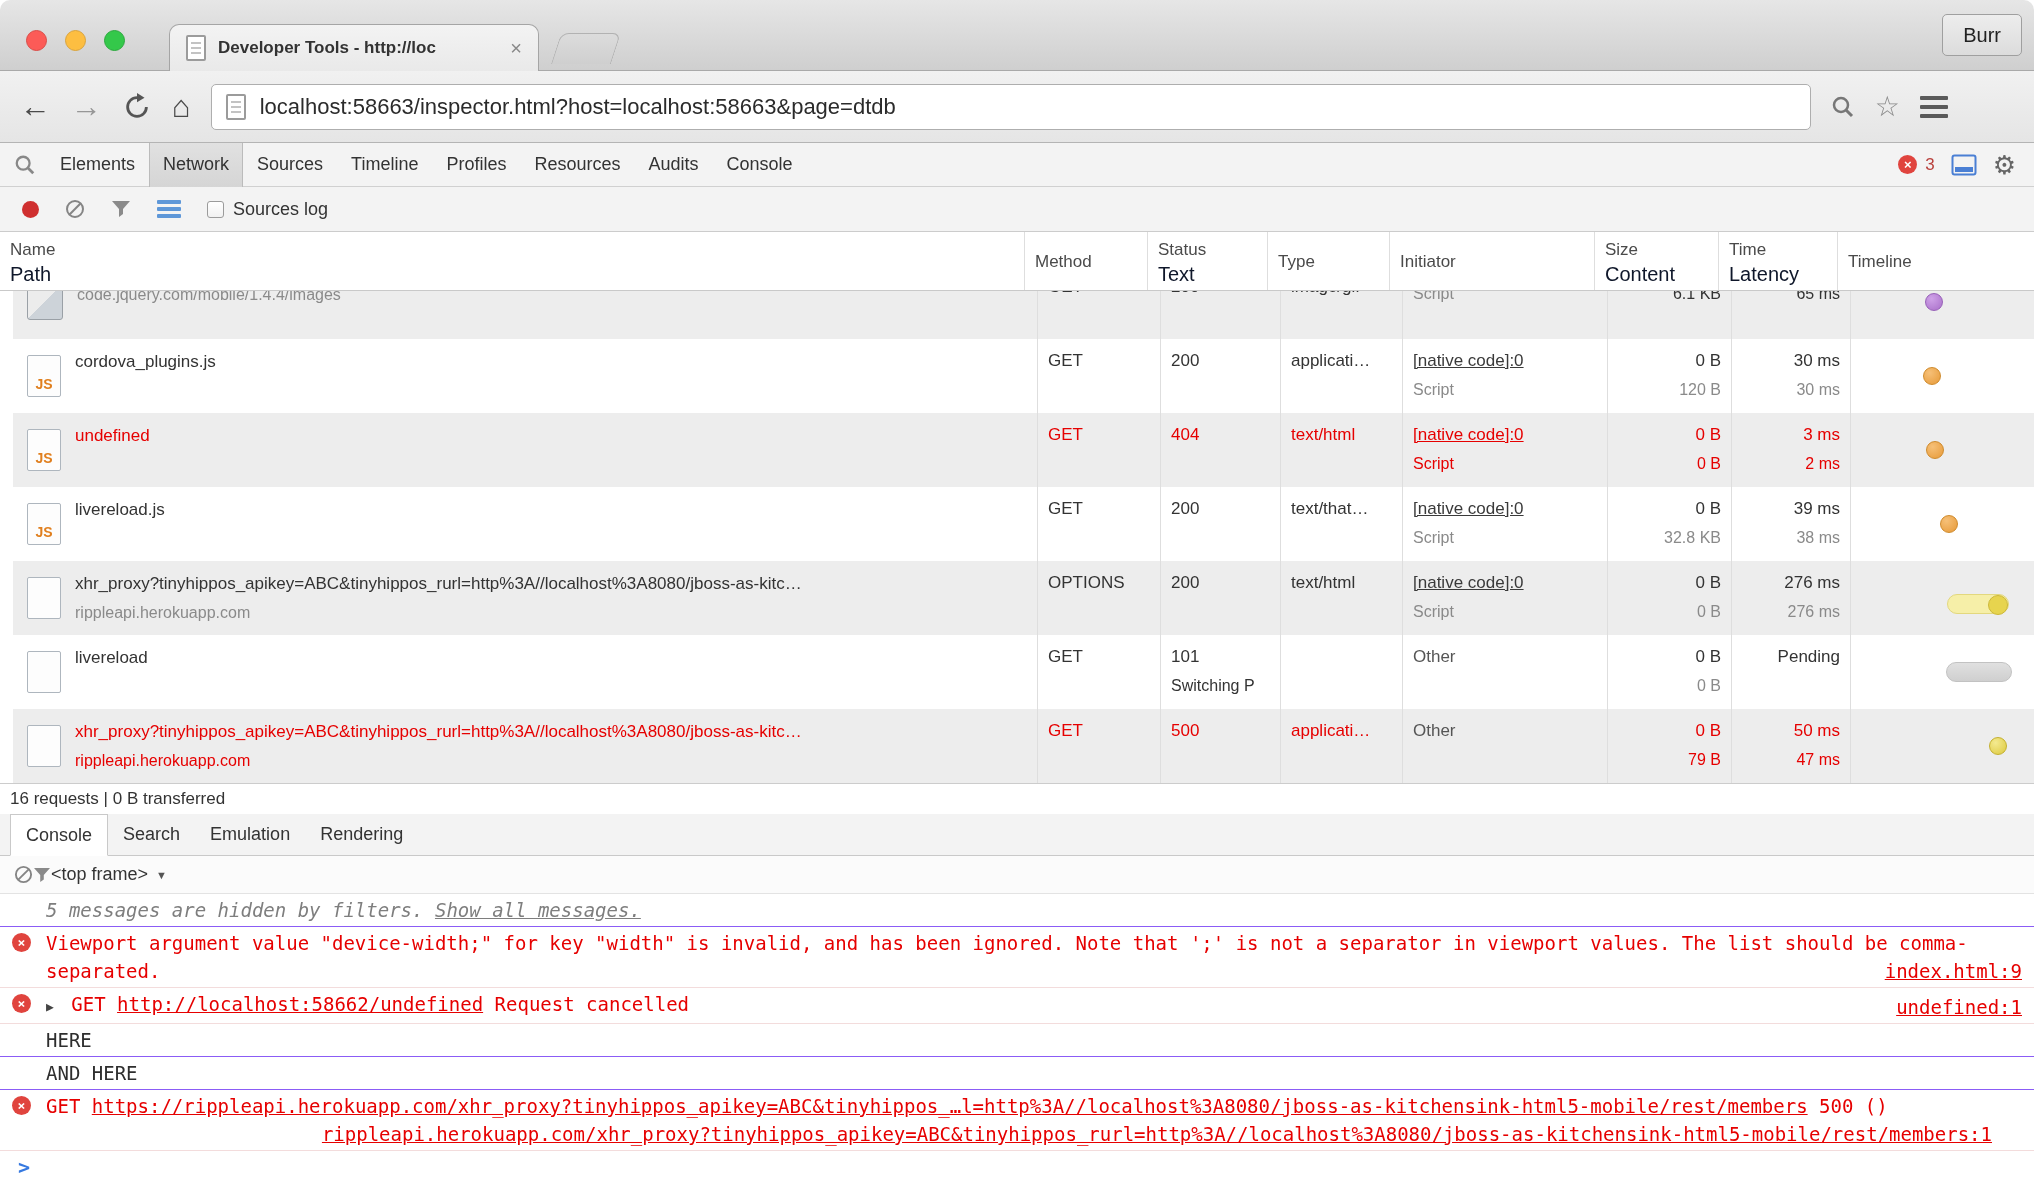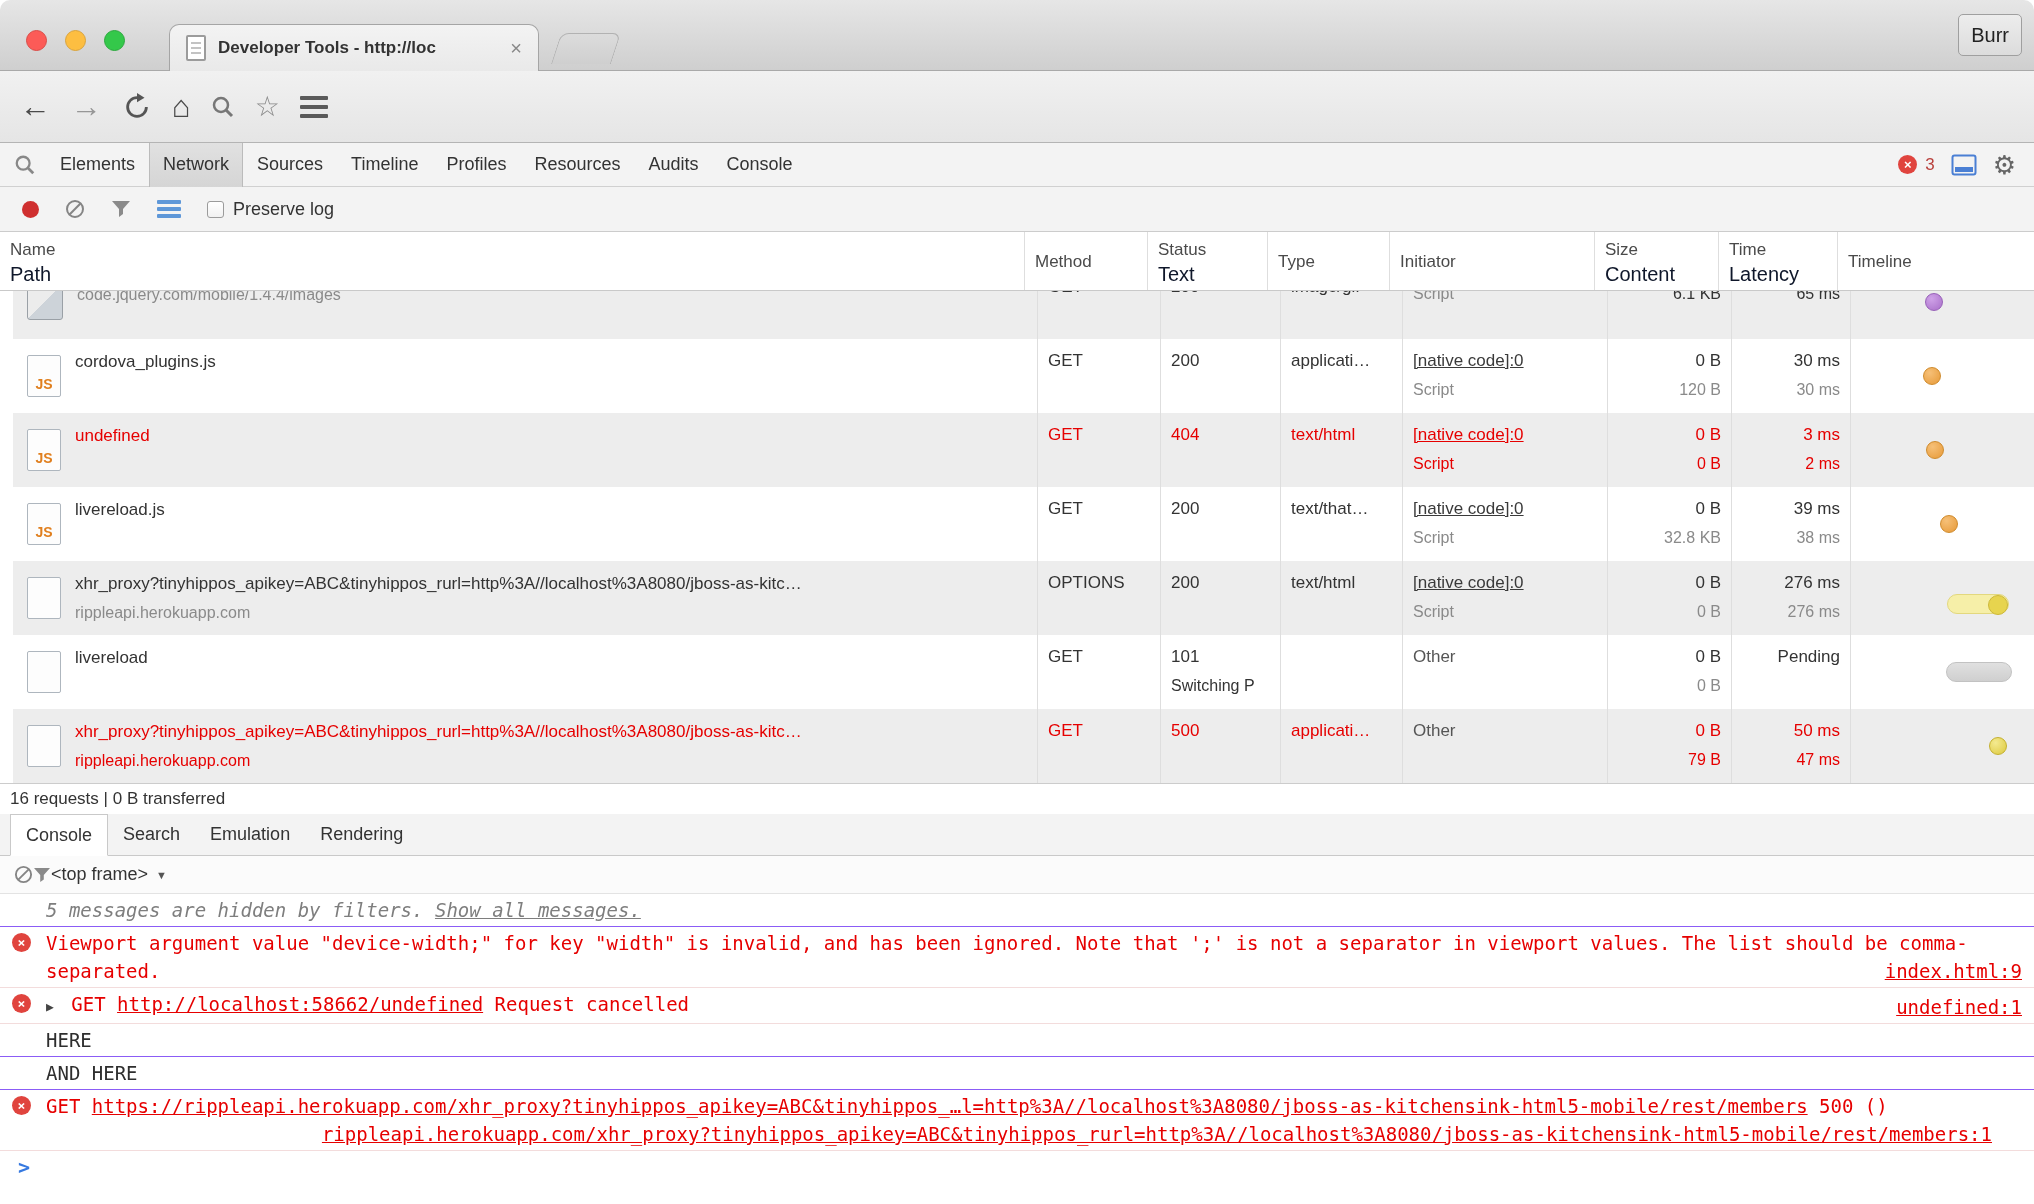--- a/index.html
+++ b/index.html
@@ -15,21 +15,21 @@
   .light.yellow { background:#fdbe41; border:1px solid #d9a33c; }
   .light.green { background:#34c84a; border:1px solid #2ca83e; }
   .tab { position:absolute; left:169px; top:24px; width:370px; height:47px;
          background:linear-gradient(#f3f3f3,#e9e9e9); border:1px solid #a5a5a5; border-bottom:none;
          border-radius:10px 10px 0 0; display:flex; align-items:center; padding:0 16px; gap:12px; }
   .tab-title { flex:1; font-size:17px; color:#333; white-space:nowrap; overflow:hidden;font-weight:bold; }
   .tab-close { color:#888; font-size:20px; line-height:20px; }
   .newtab-stub { position:absolute; left:556px; top:33px; width:60px; height:31px;
                  background:linear-gradient(#dcdcdc,#cfcfcf); border:1px solid #b2b2b2; border-bottom:none;
                  border-radius:8px 8px 0 0; transform:skewX(-18deg); }
-  .profile-btn { position:absolute; right:12px; top:14px; height:42px; padding:0 12px;
+  .profile-btn { position:absolute; right:12px; top:14px; height:42px; padding:0 20px;
                  border:1px solid #9f9f9f; border-radius:5px; background:linear-gradient(#ededed,#dcdcdc);
                  display:flex; align-items:center; font-size:20px; color:#222; }
   .navbar { height:72px; background:linear-gradient(#f1f1f1,#e5e5e5); border-bottom:1px solid #b4b4b4;
             display:flex; align-items:center; padding:0 20px; gap:20px; }
   .nav-glyph { font-size:31px; color:#4a4a4a; line-height:1; }
   .nav-glyph.fwd { color:#979797; }
   .urlbox { width:1600px; height:46px; background:#fff; border:1px solid #aeaeae; border-radius:5px;
             display:flex; align-items:center; padding:0 14px; gap:14px; }
   .page-icon { width:20px; height:26px; border:2px solid #9b9b9b; border-radius:2px; background:#fff; position:relative; flex:none; }
   .page-icon::after { content:""; position:absolute; left:3px; top:5px; width:10px; height:2px;
@@ -143,20 +143,24 @@
   </div>
 
   <div class="navbar">
     <span class="nav-glyph">←</span>
     <span class="nav-glyph fwd">→</span>
     <svg class="icon-svg" width="30" height="30" viewBox="0 0 32 32">
       <path d="M26 16 A10 10 0 1 1 16 6" fill="none" stroke="#555" stroke-width="3"></path>
       <polygon points="16,1 16,11 24,6" fill="#555"></polygon>
     </svg>
     <span class="nav-glyph">⌂</span>
+    <div class="urlbox">
+      <span class="page-icon"></span>
+      <span class="url-text">localhost:58663/inspector.html?host=localhost:58663&amp;page=dtdb</span>
+    </div>
     <svg class="lens-svg" width="24" height="24" viewBox="0 0 24 24">
       <circle cx="10" cy="10" r="7" fill="none" stroke="#777" stroke-width="2.5"></circle>
       <line x1="15" y1="15" x2="21" y2="21" stroke="#777" stroke-width="3"></line>
     </svg>
     <span class="star-glyph">☆</span>
     <span class="burger">
         <i></i>
         <i></i>
         <i></i>
       </span>
@@ -197,21 +201,21 @@
     <svg class="icon-svg" width="20" height="18" viewBox="0 0 20 18">
       <path d="M1 1 H19 L12 9 V14 L8 17 V9 Z" fill="#8a8a8a"></path>
     </svg>
     <span class="rows-toggle">
         <i></i>
         <i></i>
         <i></i>
       </span>
     <span class="chk-wrap">
       <span class="checkbox"></span>
-      <span class="chk-label">Preserve log</span>
+      <span class="chk-label">Sources log</span>
     </span>
   </div>
 
   <div class="net-header">
     <div class="hc w-name">
       <span class="h1">Name</span>
       <span class="h2">Path</span>
     </div>
     <div class="hc w-method centered">
       <span class="h1">Method</span>

